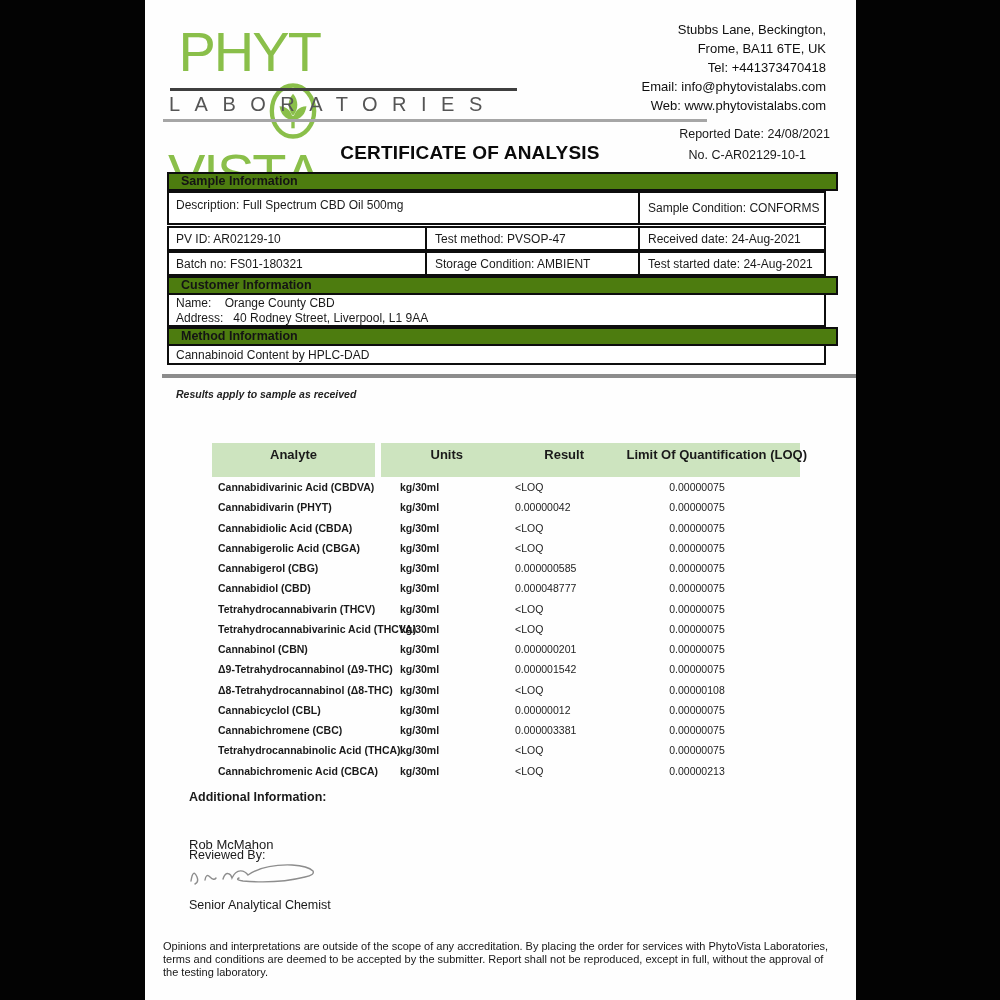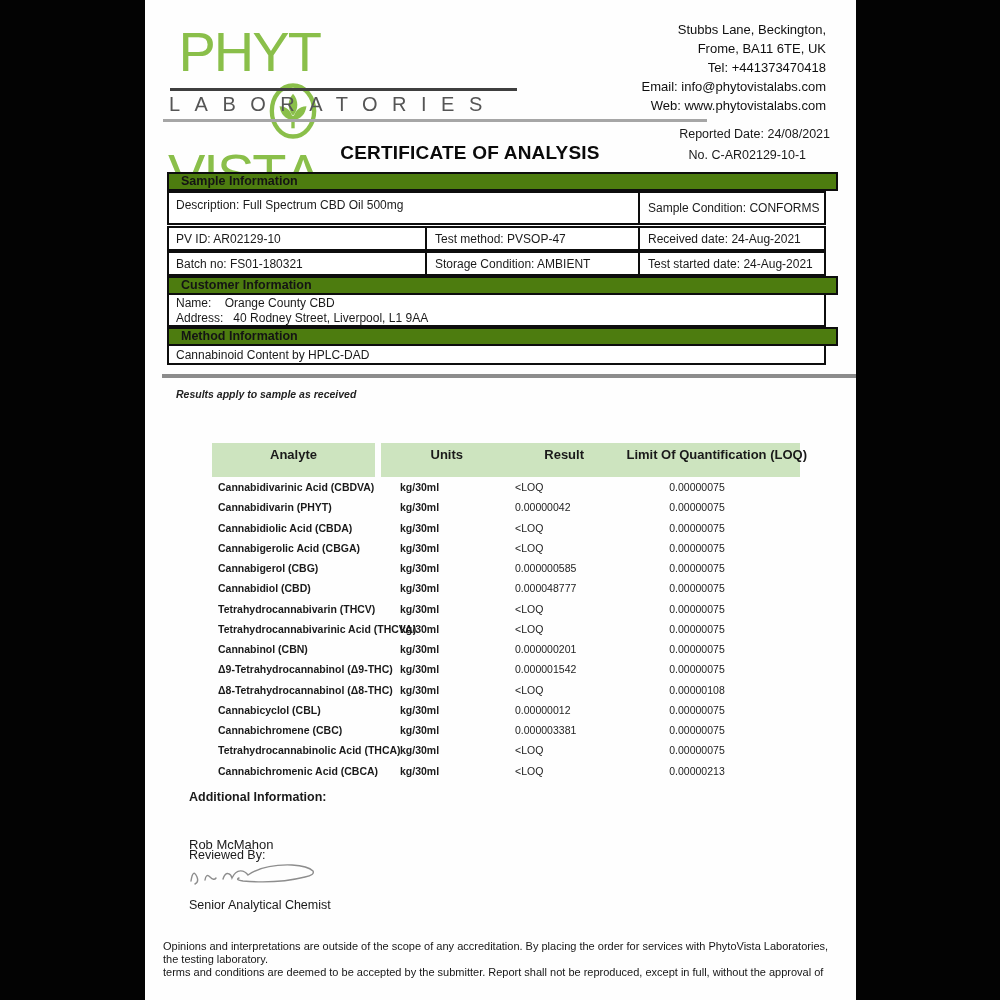--- a/index.html
+++ b/index.html
@@ -263,16 +263,16 @@
   <div class="abs" id="signature">
     <svg width="145" height="34" viewBox="0 0 145 34">
       <path d="M6 24 q2 -13 6 -4 q2 5 -2 7 M20 23 q1 -7 5 -3 t6 1 M38 22 c3 -9 8 -5 9 -1 c5 -11 13 -7 16 -3 q16 -11 44 -10 q16 1 21 6 q2 4 -8 6 q-28 7 -62 4 q-8 -1 -4 -3" fill="none" stroke="#8d8d8d" stroke-width="1.4" stroke-linecap="round"></path>
     </svg>
   </div>
   <div class="abs" id="sig-name">Rob McMahon</div>
   <div class="abs" id="sig-title">Senior Analytical Chemist</div>
 
   <div class="abs" id="footer">
     <div>Opinions and interpretations are outside of the scope of any accreditation. By placing the order for services with PhytoVista Laboratories,</div>
+    <div>terms and conditions are deemed to be accepted by the submitter. Report shall not be reproduced, except in full, without the approval of</div>
     <div>the testing laboratory.</div>
-    <div>terms and conditions are deemed to be accepted by the submitter. Report shall not be reproduced, except in full, without the approval of</div>
   </div>
 </div>
 
 </body></html>

